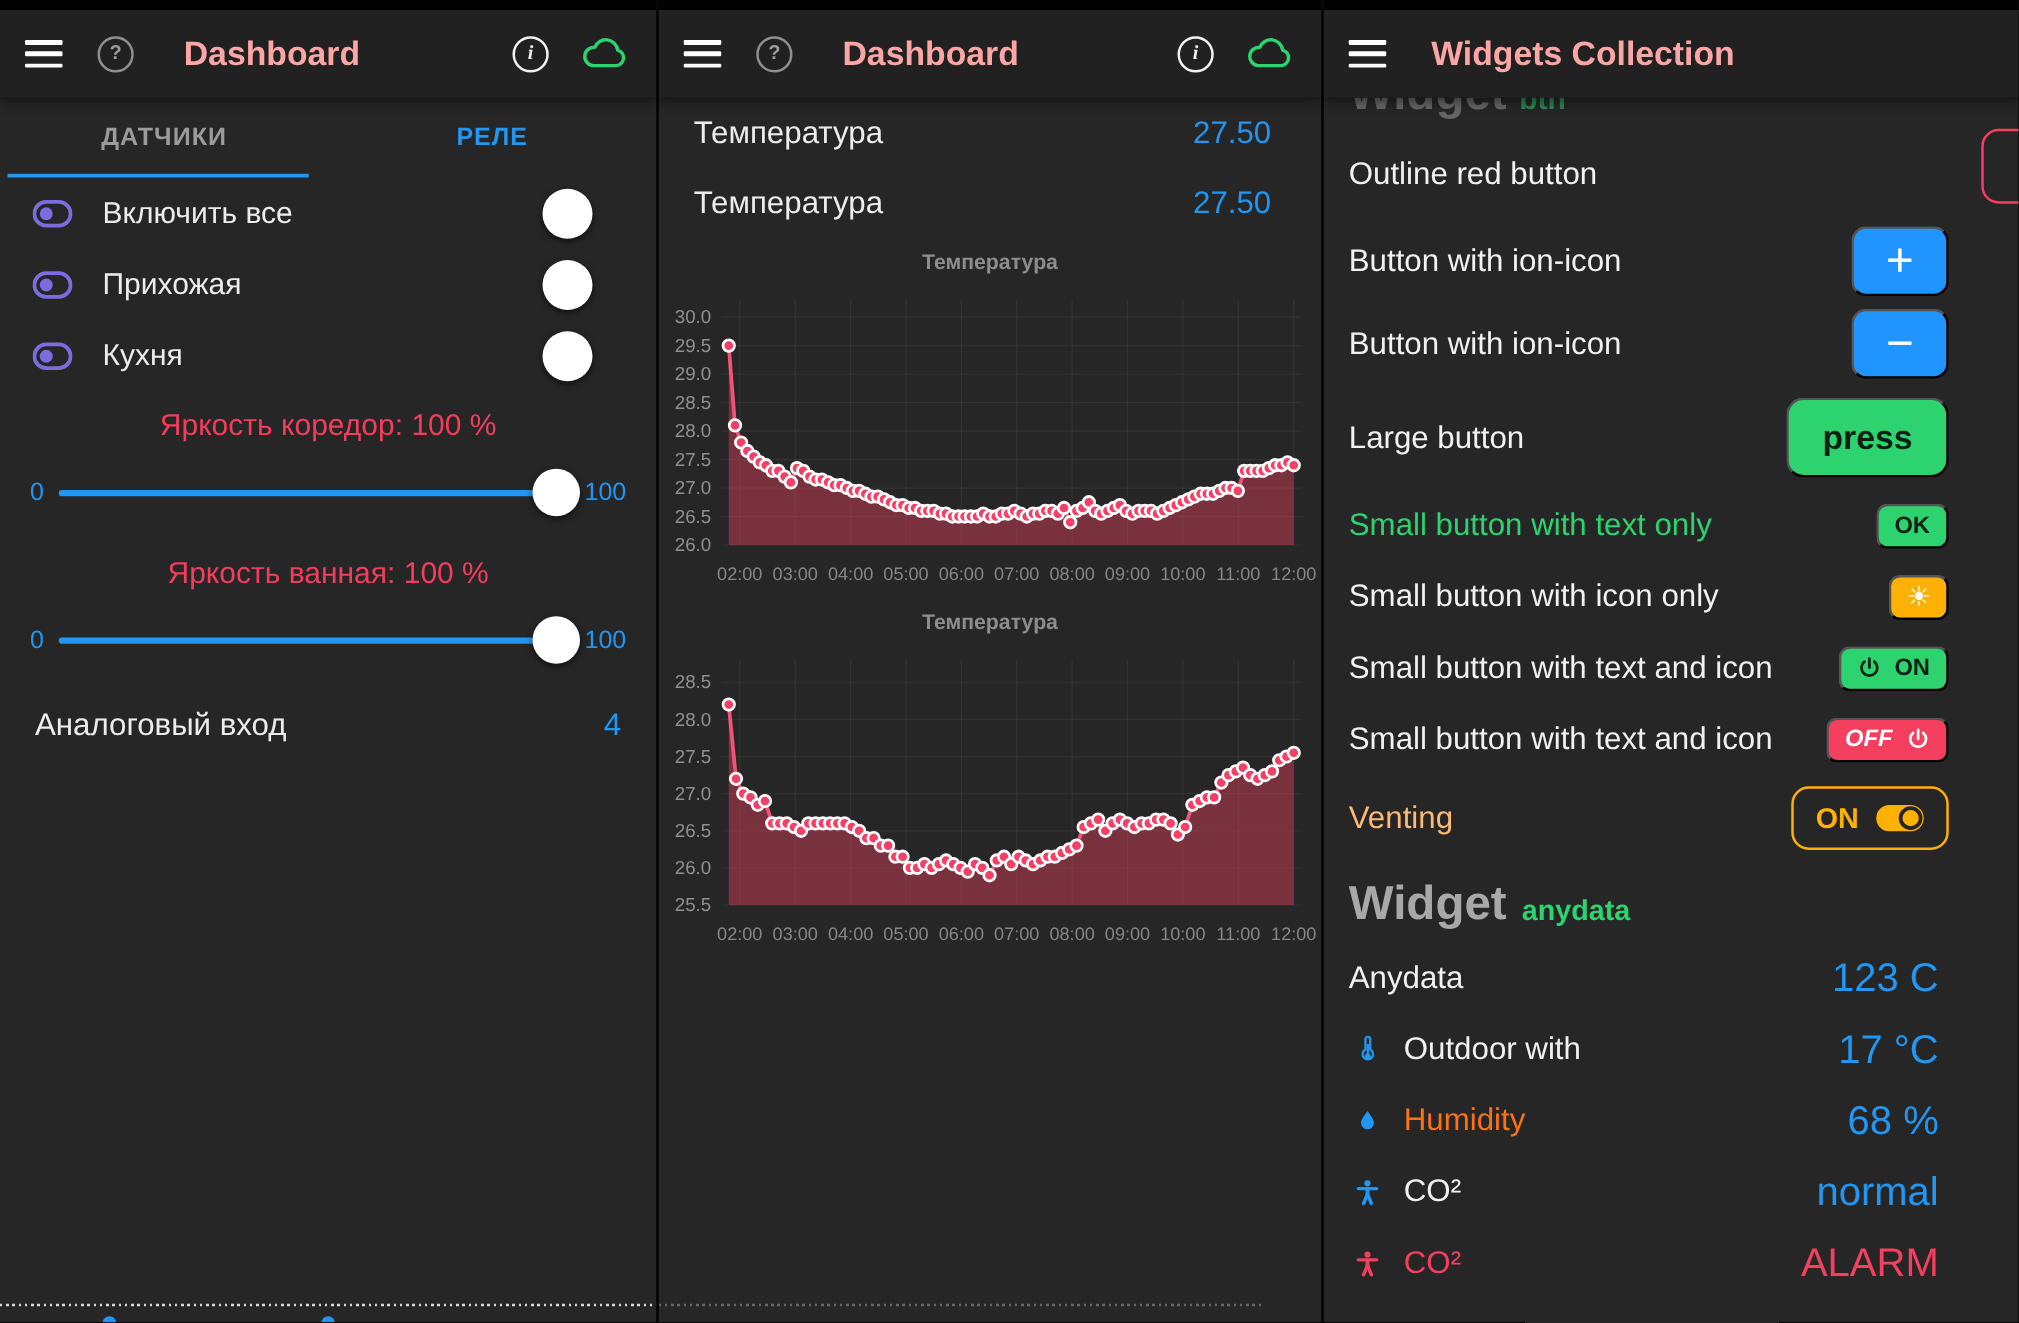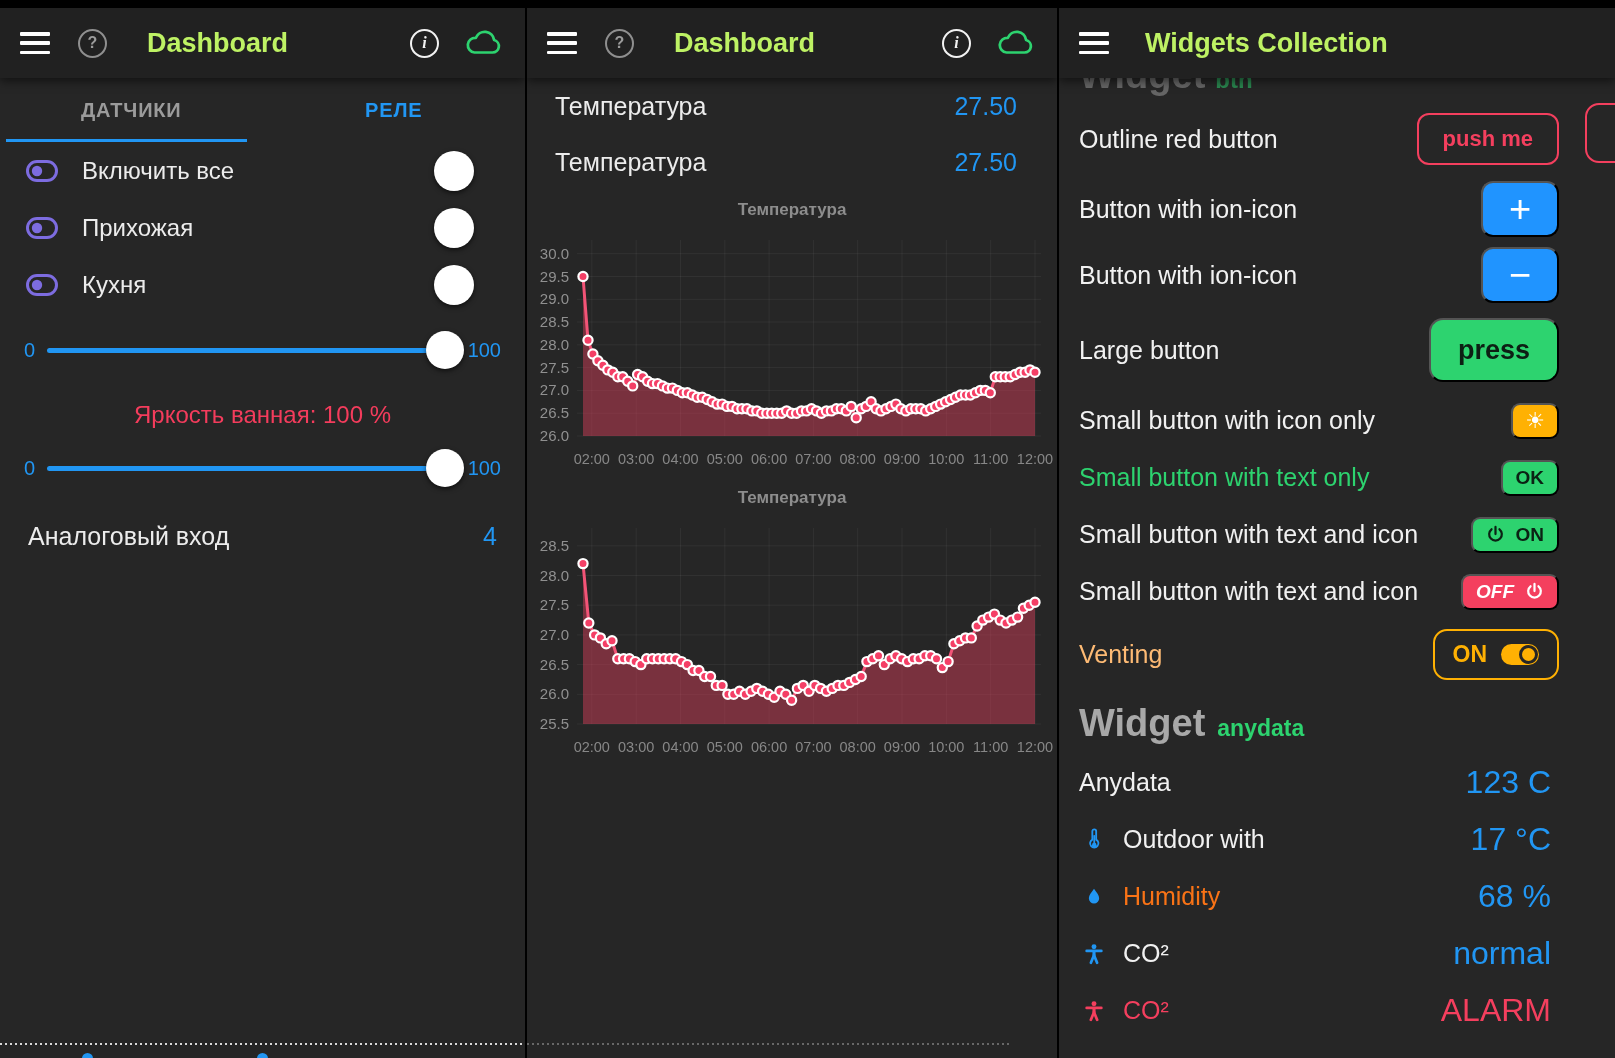--- a/index.html
+++ b/index.html
@@ -11,21 +11,21 @@
   .panel-right{left:1059px;width:556px;}
   .statusbar{height:8px;background:#000;}
   .appbar{height:70px;background:#212121;display:flex;align-items:center;padding:0 22px 0 20px;
           box-shadow:0 3px 9px rgba(0,0,0,.55);position:relative;z-index:6;}
   .hamburger{width:30px;height:22px;display:flex;flex-direction:column;justify-content:space-between;cursor:pointer;}
   .hamburger span{display:block;height:3.5px;background:#fff;border-radius:1px;}
   .round-icon{width:25px;height:25px;border-radius:50%;display:flex;align-items:center;justify-content:center;
               font-size:16px;flex:0 0 auto;}
   .help{border:2.5px solid #8f8f8f;color:#9b9b9b;margin-left:28px;font-weight:bold;}
   .info{border:2.5px solid #f2f2f2;color:#f2f2f2;font-family:"Liberation Serif",serif;font-style:italic;font-weight:bold;}
-  .appbar-title{color:#bef264;font-size:27px;font-weight:bold;margin-left:40px;white-space:nowrap;}
+  .appbar-title{color:#fca5a5;font-size:27px;font-weight:bold;margin-left:40px;white-space:nowrap;}
   .appbar-right{margin-left:auto;display:flex;align-items:center;gap:26px;}
   
   .tabs{height:64px;display:flex;position:relative;}
   .tab{flex:1;display:flex;align-items:center;justify-content:center;font-size:20px;font-weight:bold;
        letter-spacing:.8px;color:#9b9b9b;cursor:pointer;}
   .tab.active{color:#2196f3;}
   .tab-underline{position:absolute;left:6px;bottom:0;width:241px;height:3.5px;background:#2196f3;}
   .switch-row{height:57px;display:flex;align-items:center;padding:0 30px 0 26px;}
   .tgl-glyph{margin-right:24px;display:flex;}
   .row-label{color:#ececec;font-size:24px;}
@@ -148,20 +148,21 @@
       <span class="tgl-glyph">
         <svg viewBox="0 0 32 22" width="32" height="24">
             <rect x="1.5" y="1.5" width="29" height="19" rx="9.5" fill="none" stroke="#7d6ce0" stroke-width="3"></rect>
             <circle cx="11" cy="11" r="5.2" fill="#7d6ce0"></circle>
           </svg>
       </span>
       <span class="row-label">Кухня</span>
       <span class="m-switch"><span class="m-track"></span><span class="m-knob"></span></span>
     </div>
 
+    <div class="slider-caption">Яркость коредор: 100 %</div>
     <div class="slider-row">
       <span class="slider-end">0</span>
       <span class="slider-track">
           <span class="slider-knob"></span>
         </span>
       <span class="slider-end">100</span>
     </div>
 
     <div class="slider-caption">Яркость ванная: 100 %</div>
     <div class="slider-row">
@@ -485,21 +486,20 @@
     </div>
 
     <div class="clip-head">
       <div class="clip-inner">
         <span class="big">Widget</span><span class="tag">btn</span>
       </div>
     </div>
 
     <div class="w-row" style="height:74px;">
       <span class="w-label">Outline red button</span>
-      <button class="ctl btn-outline-red">push me</button>
     </div>
 
     <div class="w-row" style="height:66px;">
       <span class="w-label">Button with ion-icon</span>
       <button class="ctl btn-blue">
           <span>+</span>
         </button>
     </div>
 
     <div class="w-row" style="height:66px;">
@@ -508,29 +508,29 @@
           <span>−</span>
         </button>
     </div>
 
     <div class="w-row" style="height:84px;">
       <span class="w-label">Large button</span>
       <button class="ctl btn-green-large">press</button>
     </div>
 
     <div class="w-row" style="height:57px;">
+      <span class="w-label green">Small button with text only</span>
+      <button class="ctl btn-green-small">OK</button>
+    </div>
+
+    <div class="w-row" style="height:57px;">
       <span class="w-label">Small button with icon only</span>
       <button class="ctl btn-amber-small">
           <span>☀</span>
         </button>
-    </div>
-
-    <div class="w-row" style="height:57px;">
-      <span class="w-label green">Small button with text only</span>
-      <button class="ctl btn-green-small">OK</button>
     </div>
 
     <div class="w-row" style="height:57px;">
       <span class="w-label">Small button with text and icon</span>
       <button class="ctl btn-green-small">
         <span style="display:flex;">
           <svg viewBox="0 0 24 24" width="19" height="19">
               <path d="M12 2.5v9" stroke="currentColor" stroke-width="2.8" stroke-linecap="round" fill="none"></path>
               <path d="M7 5.4a8 8 0 1 0 10 0" stroke="currentColor" stroke-width="2.8" stroke-linecap="round" fill="none"></path>
             </svg>

